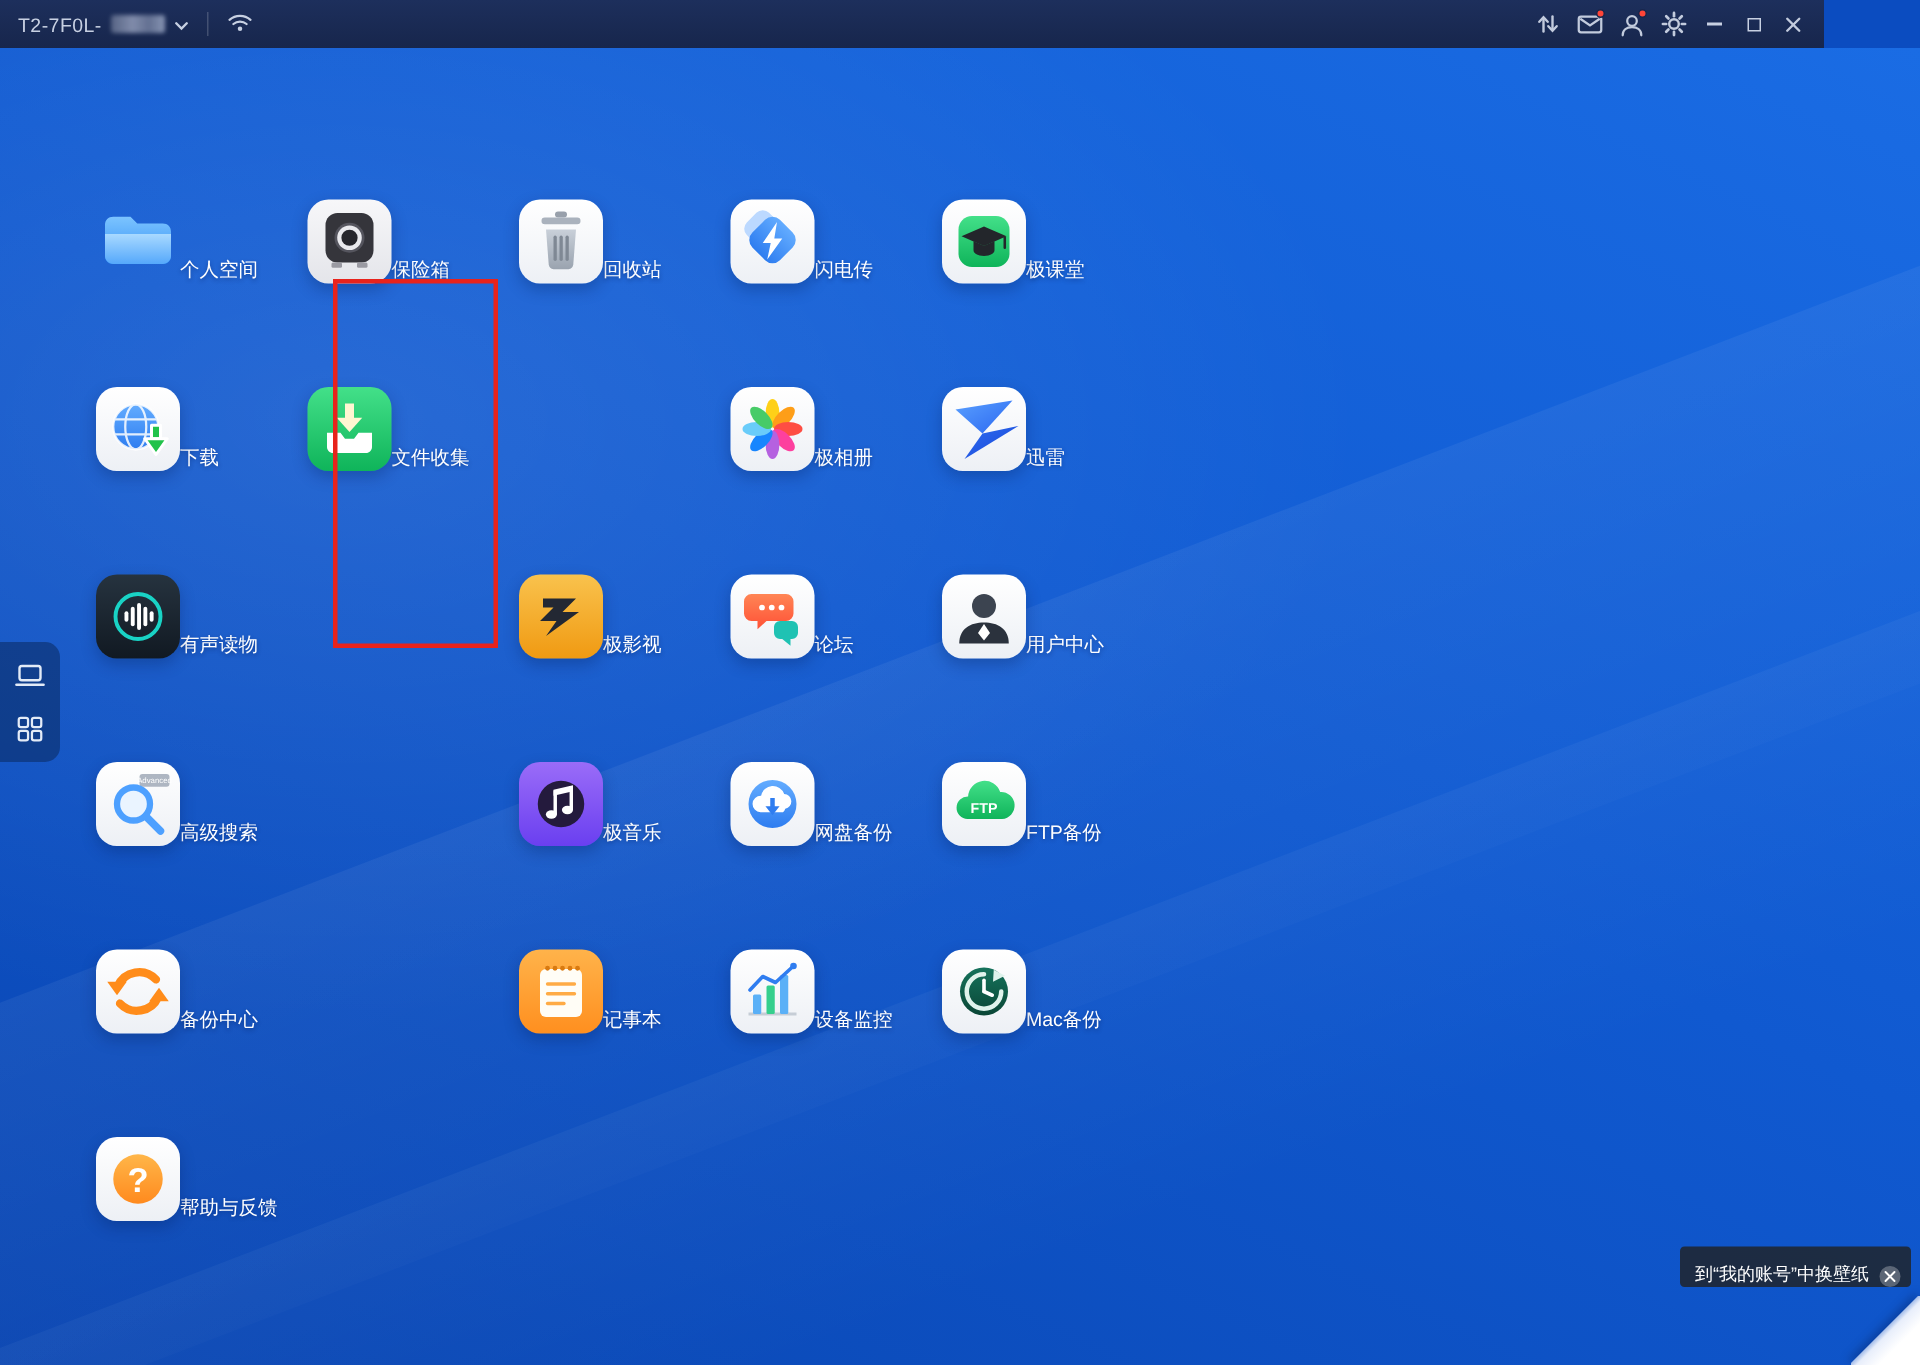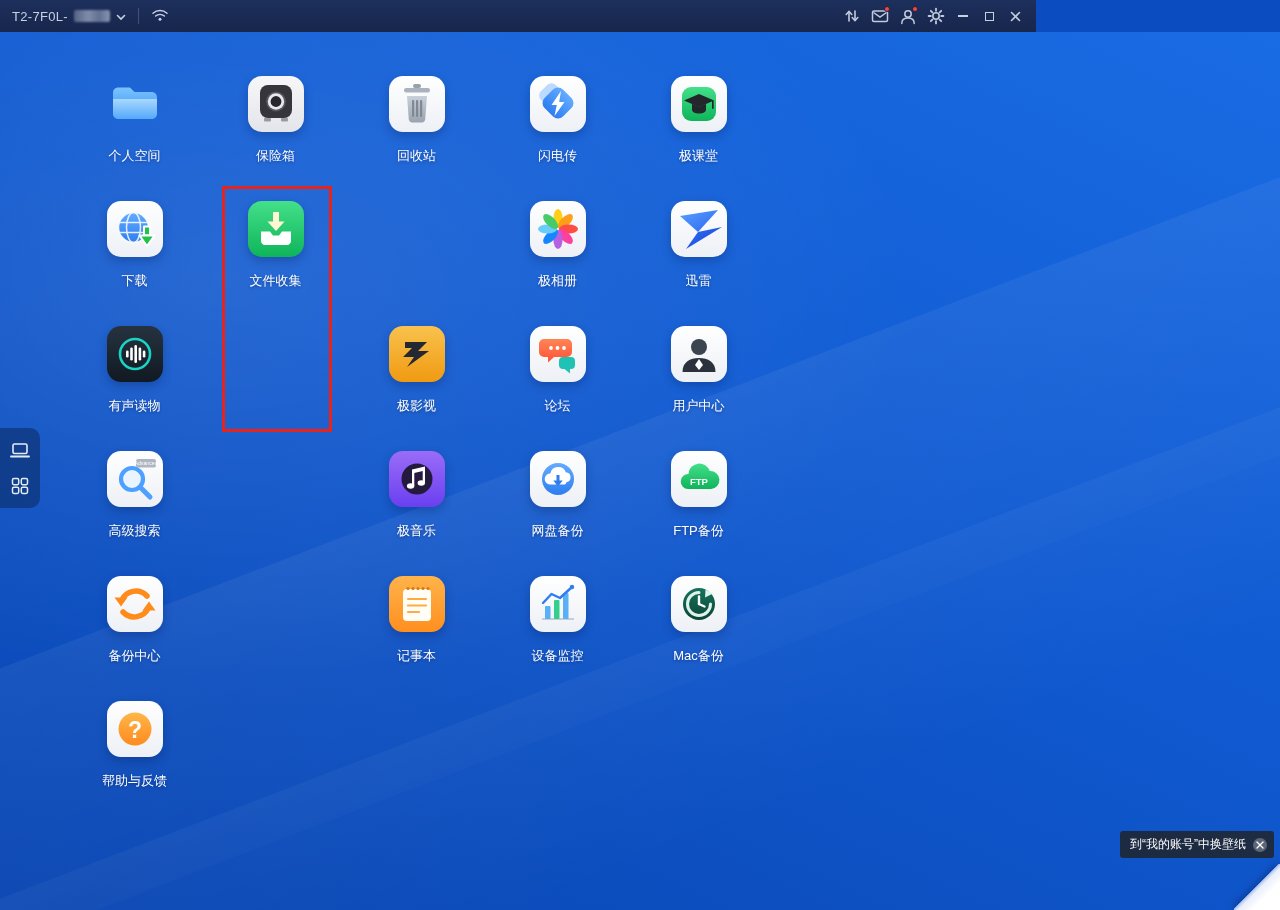--- a/index.html
+++ b/index.html
@@ -5,21 +5,21 @@
   * { box-sizing: border-box; margin: 0; padding: 0; }
   html,body { width:1280px; height:910px; overflow:hidden; }
   body {
     font-family:"Liberation Sans","DejaVu Sans",sans-serif;
     position:relative;
     background:#0b4cc0;
   }
 
   
   .titlebar {
-    position:absolute; top:0; left:0; width:1036px; height:32px;
+    position:absolute; top:0; left:0; width:1216px; height:32px;
     background:linear-gradient(180deg,#1d2f5c,#17264c);
     display:flex; align-items:center; justify-content:space-between;
     padding:0 8px 0 12px; color:#c7d0e2; font-size:13px; z-index:50;
   }
   .tb-left { display:flex; align-items:center; gap:6px; }
   .device-name { letter-spacing:.3px; }
   .redact {
     display:inline-block; width:36px; height:12px; border-radius:2px;
     background:linear-gradient(90deg,#5d6a8a,#8c97b4 40%,#6b7899 70%,#93a0bd);
     filter:blur(1.3px); opacity:.9;
@@ -54,21 +54,21 @@
     background:linear-gradient(180deg, rgba(255,255,255,.055), rgba(255,255,255,.015)); }
   .band2 { top:66%; height:200px; transform:rotate(-21deg);
     background:linear-gradient(180deg, rgba(255,255,255,.04), rgba(255,255,255,0)); }
 
   
   .app-grid {
     position:absolute; left:64px; top:64px;
     display:grid; grid-template-columns:repeat(5,141px); grid-auto-rows:125px;
     z-index:5;
   }
-  .cell { display:flex; flex-direction:column; align-items:center; padding-top:12px; cursor:default; }
+  .cell { display:flex; flex-direction:row; align-items:flex-end; padding-top:12px; cursor:default; }
   .cell .label {
     margin-top:15px; font-size:13px; color:#ffffff;
     text-shadow:0 1px 3px rgba(0,25,80,.45); white-space:nowrap;
   }
   .tile {
     width:56px; height:56px; border-radius:14px; position:relative;
     background:linear-gradient(180deg,#ffffff,#edf0f5);
     box-shadow:0 4px 10px rgba(0,25,80,.28);
     display:flex; align-items:center; justify-content:center;
   }
@@ -92,21 +92,21 @@
     position:absolute; left:0; top:428px; width:40px; padding:12px 0;
     background:rgba(8,36,84,.5); border-radius:0 10px 10px 0;
     display:flex; flex-direction:column; gap:16px; align-items:center; z-index:10;
   }
   .dock-btn { width:22px; height:20px; display:flex; align-items:center; justify-content:center; }
 
   
   .toast {
     position:absolute; right:6px; bottom:52px; height:27px;
     background:rgba(32,36,42,.85); border-radius:3px;
-    display:flex; align-items:center; gap:7px; padding:0 7px 0 10px;
+    display:flex; align-items:flex-end; gap:7px; padding:0 7px 0 10px;
     color:#fff; font-size:12px; z-index:30;
   }
   .toast-close {
     width:14px; height:14px; border-radius:50%; background:rgba(255,255,255,.28);
     display:flex; align-items:center; justify-content:center;
   }
 
   
   .corner-peel {
     position:absolute; right:0; bottom:0; width:46px; height:46px; z-index:40;

